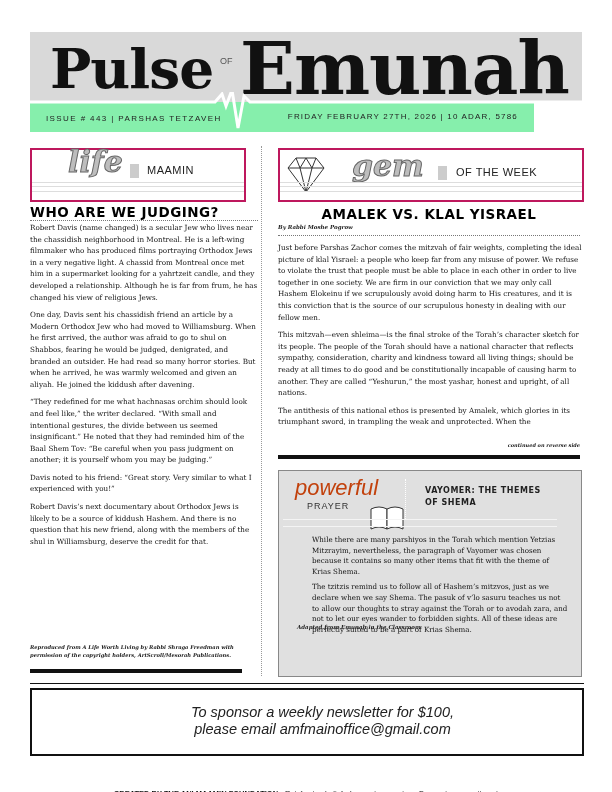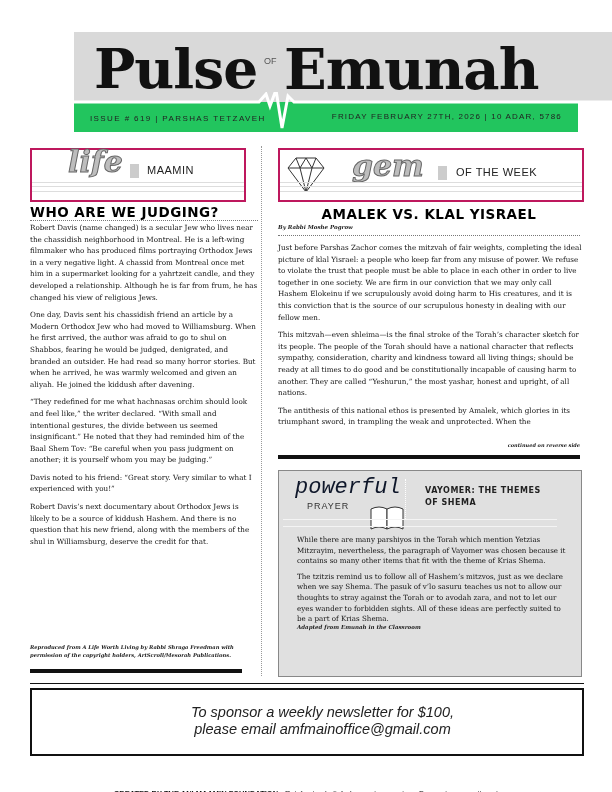--- a/index.html
+++ b/index.html
@@ -1,24 +1,24 @@
 <!DOCTYPE html>
 <html><head>
 <meta charset="utf-8">
 <style>
   html, body { margin:0; padding:0; background:#fff; }
   body { width:612px; height:792px; position:relative; overflow:hidden; font-family:"DejaVu Serif", serif; color:#111; }
   .abs { position:absolute; }
 
   
-  .masthead { left:30px; top:32px; width:504px; height:100px; background:#22c55e;margin-left:44px; }
+  .masthead { left:30px; top:32px; width:504px; height:100px; background:#86efac; }
   .mast-top { position:absolute; left:0; top:0; width:552px; height:70px; background:#d9d9d9; }
   .title-pulse { position:absolute; left:20px; top:6px; font-family:"DejaVu Serif", serif; font-weight:bold; font-size:55px; letter-spacing:-1px; color:#111; line-height:62px; }
   .title-of { position:absolute; left:190px; top:24px; font-family:"Liberation Sans", sans-serif; font-size:9px; color:#555; }
-  .title-emunah { position:absolute; left:210px; top:6px; font-family:"DejaVu Serif", serif; font-weight:bold; font-size:56px; letter-spacing:-1px; color:#111; line-height:62px; }
+  .title-emunah { position:absolute; left:210px; top:6px; font-family:"DejaVu Serif", serif; font-weight:bold; font-size:72px; letter-spacing:-1px; color:#111; line-height:62px; }
   .logo { position:absolute; left:490px; top:8px; width:58px; text-align:center; font-family:"Liberation Serif", serif; color:#222; }
   .logo .ani { font-size:22px; line-height:22px; }
   .logo .maamin { font-size:11px; line-height:12px; border-bottom:1px solid #333; display:inline-block; }
   .logo .found { font-size:6px; font-style:italic; font-weight:bold; letter-spacing:1px; margin-top:2px; }
   .pulse-line { position:absolute; left:0; top:60px; }
   .issue { position:absolute; left:16px; top:82px; font-family:"Liberation Sans", sans-serif; font-size:8px; letter-spacing:1.4px; color:#222; }
   .date { position:absolute; right:16px; top:80px; font-family:"Liberation Sans", sans-serif; font-size:8px; letter-spacing:1.2px; color:#222; }
 
   
   .sect-box { border:2px solid #be185d; background:#fff; height:50px; }
@@ -35,40 +35,40 @@
   .body-text { font-family:"DejaVu Serif", serif; font-size:7.2px; line-height:11.6px; color:#111; }
   .body-text p { margin:0 0 6px 0; }
   .credit { font-family:"DejaVu Serif", serif; font-style:italic; font-weight:bold; font-size:5.2px; line-height:8px; color:#222; }
 
   .thickrule { background:#111; height:4px; }
 
   
   .prayer-box { left:278px; top:470px; width:302px; height:205px; background:#e0e0e0; border:1px solid #888; }
   .prayer-title { font-family:"DejaVu Sans", sans-serif; font-weight:bold; font-size:8px; letter-spacing:0.5px; color:#222; line-height:12px; }
   .prayer-text { font-family:"DejaVu Serif", serif; font-size:7.1px; line-height:10.6px; color:#111; }
-  .prayer-text p { margin:0 0 5px 0; }
+  .prayer-text p { margin:0 0 5px 15px; }
 
   
   .sponsor { left:30px; top:688px; width:550px; height:64px; border:2px solid #111; text-align:center; }
   .sponsor-text { font-family:"Liberation Sans", sans-serif; font-style:italic; font-size:14.5px; line-height:17px; color:#222; padding-top:14px;padding-left:31px; }
   .footer { left:0; width:612px; top:761px; text-align:center; font-family:"Liberation Sans", sans-serif; font-size:7.5px; color:#111;margin-top:28px; }
   .footer b { font-weight:bold; }
 </style>
 </head>
 <body>
 
 <div class="abs masthead">
   <div class="mast-top"></div>
   <div class="title-pulse">Pulse</div>
   <div class="title-of">OF</div>
   <div class="title-emunah">Emunah</div>
   <svg class="pulse-line" width="552" height="40" viewBox="0 0 552 40">
     <polyline points="0,10 185,10 192,2 196,14 202,-2 208,36 214,4 220,10 552,10" fill="none" stroke="#fff" stroke-width="3"></polyline>
   </svg>
-  <div class="issue">ISSUE # 619 | PARSHAS TETZAVEH</div>
+  <div class="issue">ISSUE # 443 | PARSHAS TETZAVEH</div>
   <div class="date">FRIDAY FEBRUARY 27TH, 2026 | 10 ADAR, 5786</div>
 </div>
 
 <div class="abs divider-v"></div>
 
 <div class="abs sect-box" style="left:30px; top:148px; width:212px;">
   <span class="abs script" style="left:36px; top:-6px; font-size:30px;">life</span>
   <span class="abs graybar" style="left:98px; top:14px;"></span>
   <span class="abs sect-label" style="left:115px; top:14px;">MAAMIN</span>
   <div class="lines"></div>
@@ -106,21 +106,21 @@
 
 <div class="abs body-text" style="left:278px; top:242px; width:304px;">
   <p>Just before Parshas Zachor comes the mitzvah of fair weights, completing the ideal picture of klal Yisrael: a people who keep far from any misuse of power. We refuse to violate the trust that people must be able to place in each other in order to live together in one society. We are firm in our conviction that we may only call Hashem Elokeinu if we scrupulously avoid doing harm to His creatures, and it is this conviction that is the source of our scrupulous honesty in dealing with our fellow men.</p>
   <p>This mitzvah—even shleima—is the final stroke of the Torah’s character sketch for its people. The people of the Torah should have a national character that reflects sympathy, consideration, charity and kindness toward all living things; should be ready at all times to do good and be constitutionally incapable of causing harm to another. They are called “Yeshurun,” the most yashar, honest and upright, of all nations.</p>
   <p style="margin:0;">The antithesis of this national ethos is presented by Amalek, which glories in its triumphant sword, in trampling the weak and unprotected. When the</p>
 </div>
 <div class="abs credit" style="right:32px; top:441px; font-size:5px;">continued on reverse side</div>
 <div class="abs thickrule" style="left:278px; top:455px; width:302px;"></div>
 
 <div class="abs prayer-box">
-  <span class="abs" style="left:16px; top:4px; font-family:Liberation Mono, monospace; font-style:italic; font-size:22px; color:#0f172a;text-align:center;">powerful</span>
+  <span class="abs" style="left:16px; top:4px; font-family:Liberation Sans, sans-serif; font-style:italic; font-size:22px; color:#c2410c;text-align:center;">powerful</span>
   <span class="abs" style="left:28px; top:30px; font-family:'Liberation Sans',sans-serif; font-size:9px; letter-spacing:1px; color:#333;">PRAYER</span>
   <svg class="abs" style="left:90px; top:34px;" width="36" height="26" viewBox="0 0 36 26">
     <path d="M2,4 Q10,0 18,4 L18,24 Q10,20 2,24 Z" fill="#fff" stroke="#333" stroke-width="1"></path>
     <path d="M18,4 Q26,0 34,4 L34,24 Q26,20 18,24 Z" fill="#fff" stroke="#333" stroke-width="1"></path>
   </svg>
   <div class="abs" style="left:126px; top:8px; height:40px; border-left:1px dotted #fff;"></div>
   <div class="abs" style="left:4px; right:24px; top:48px; height:6px; border-top:1px solid #f4f4f4; border-bottom:1px solid #f4f4f4;"></div>
   <div class="abs prayer-title" style="left:146px; top:14px;">
     <div>VAYOMER: THE THEMES</div>
     <div>OF SHEMA</div>

